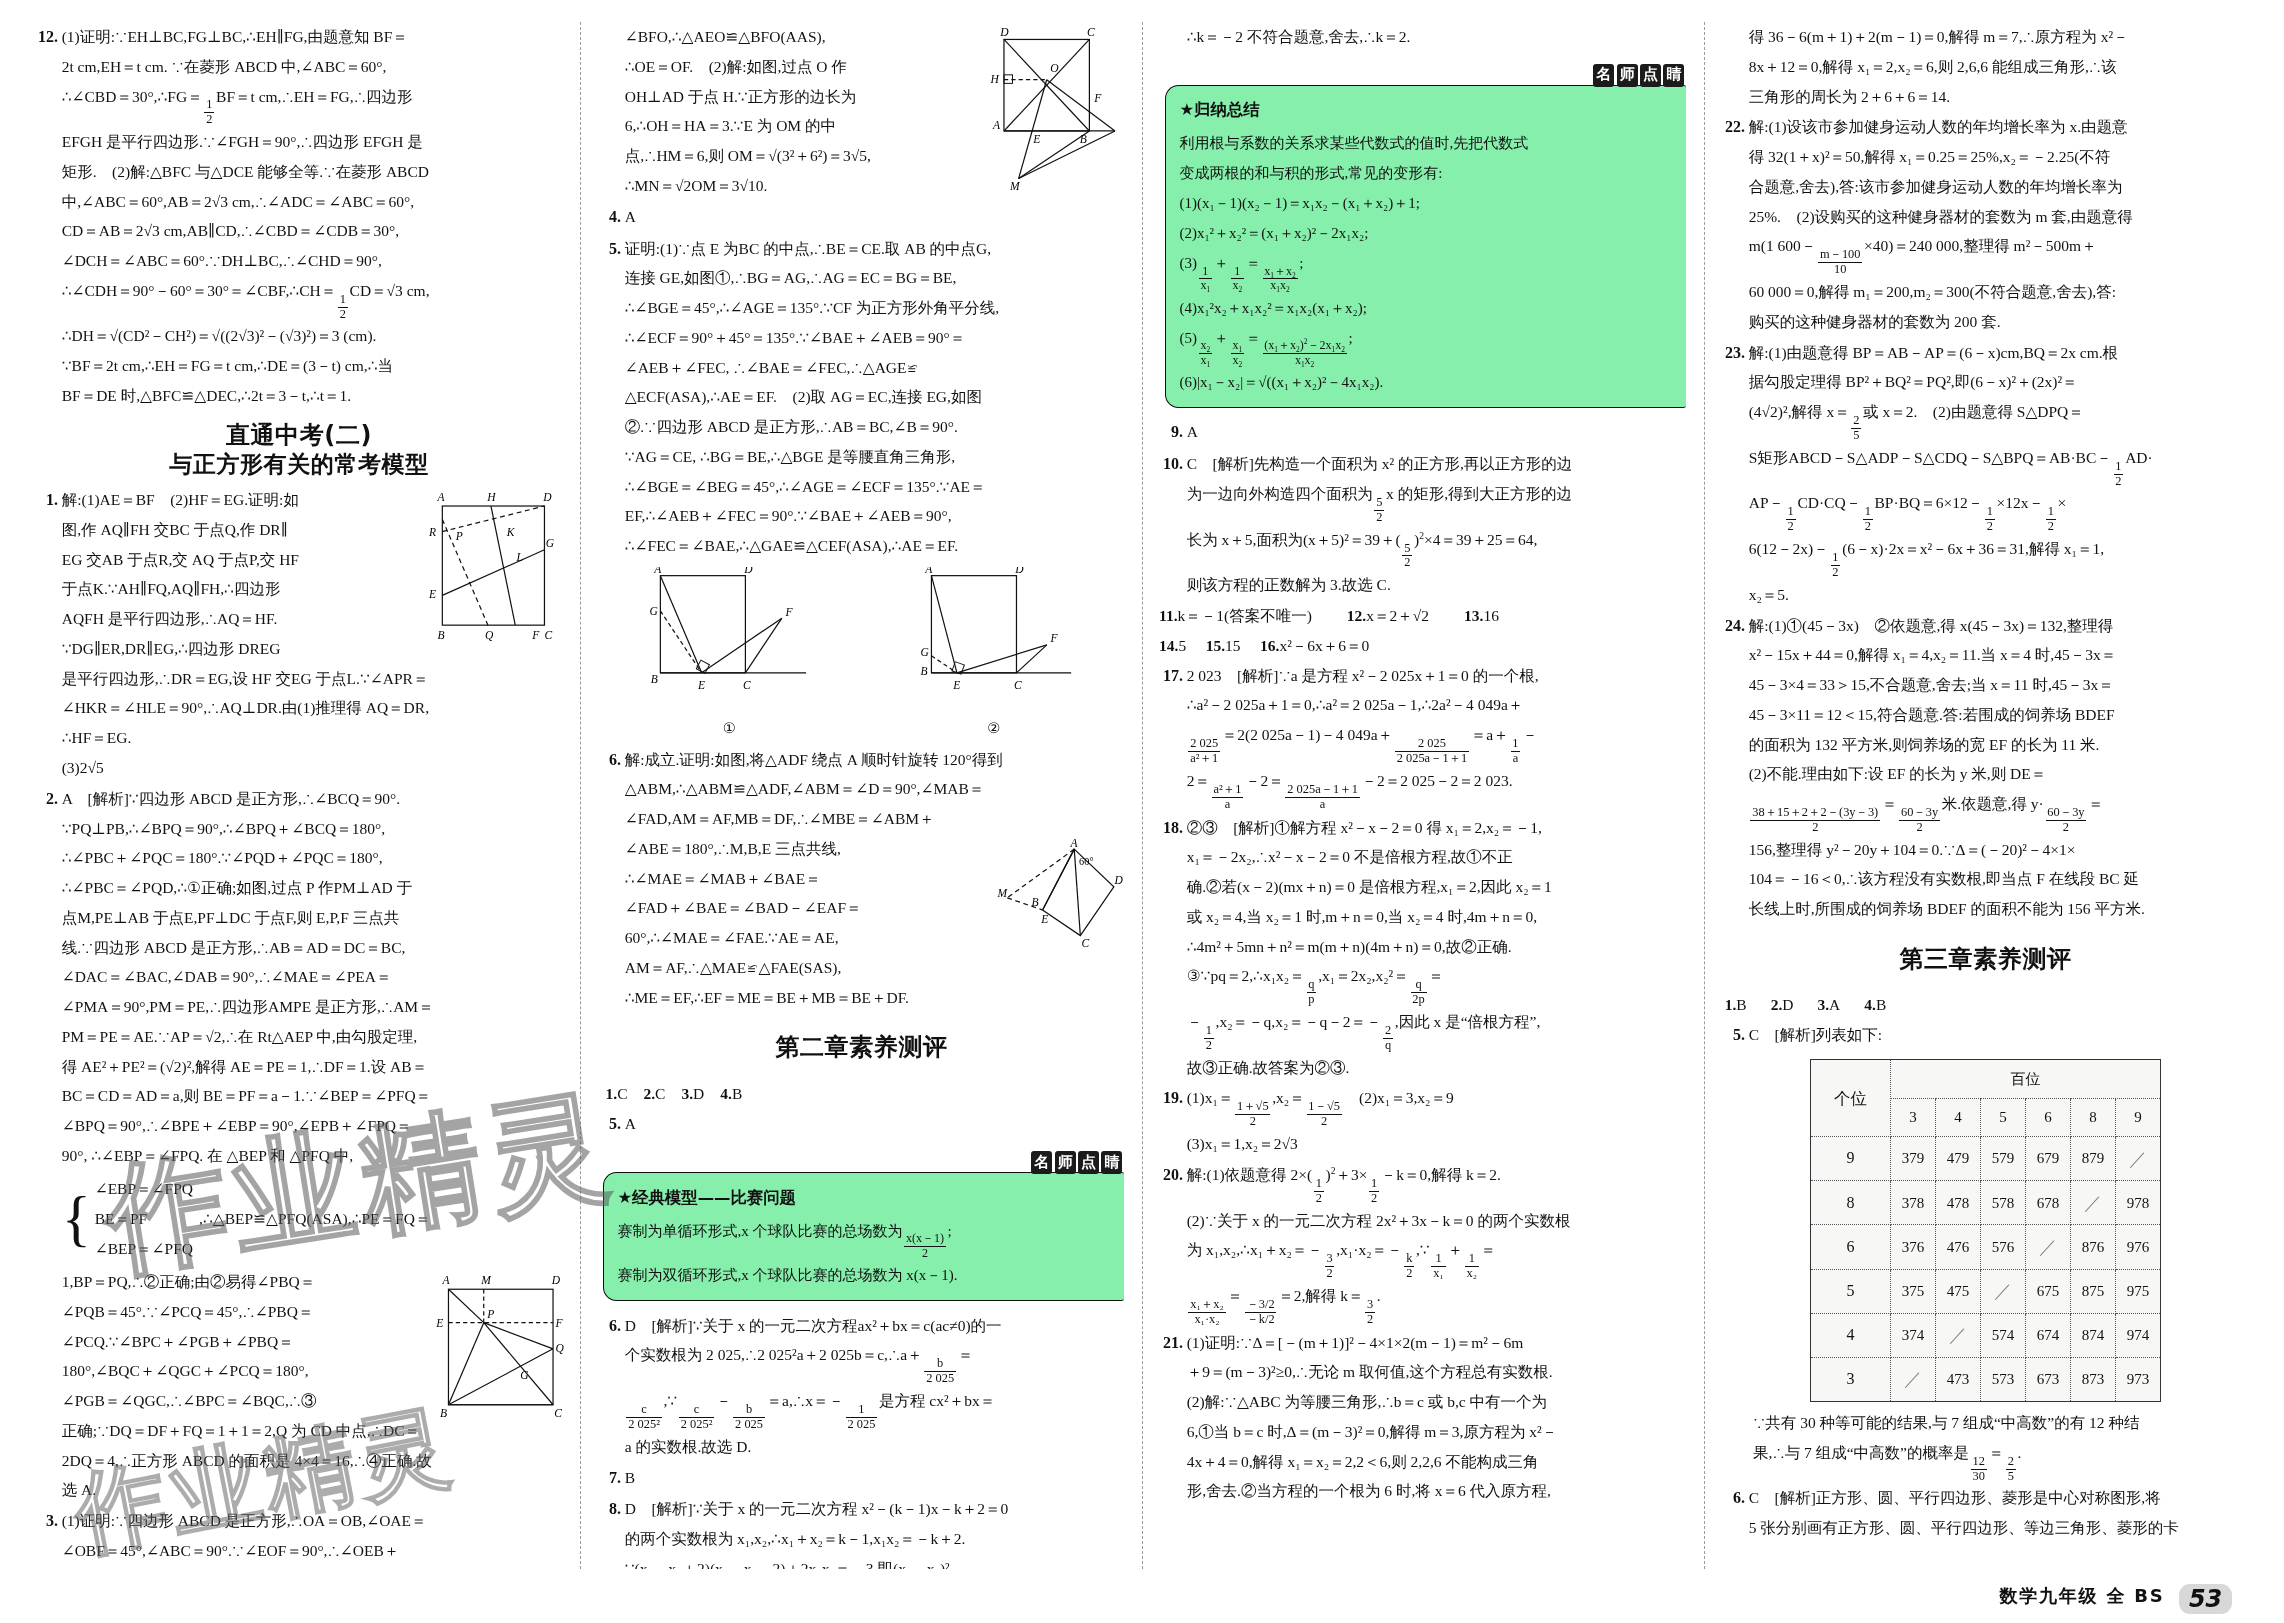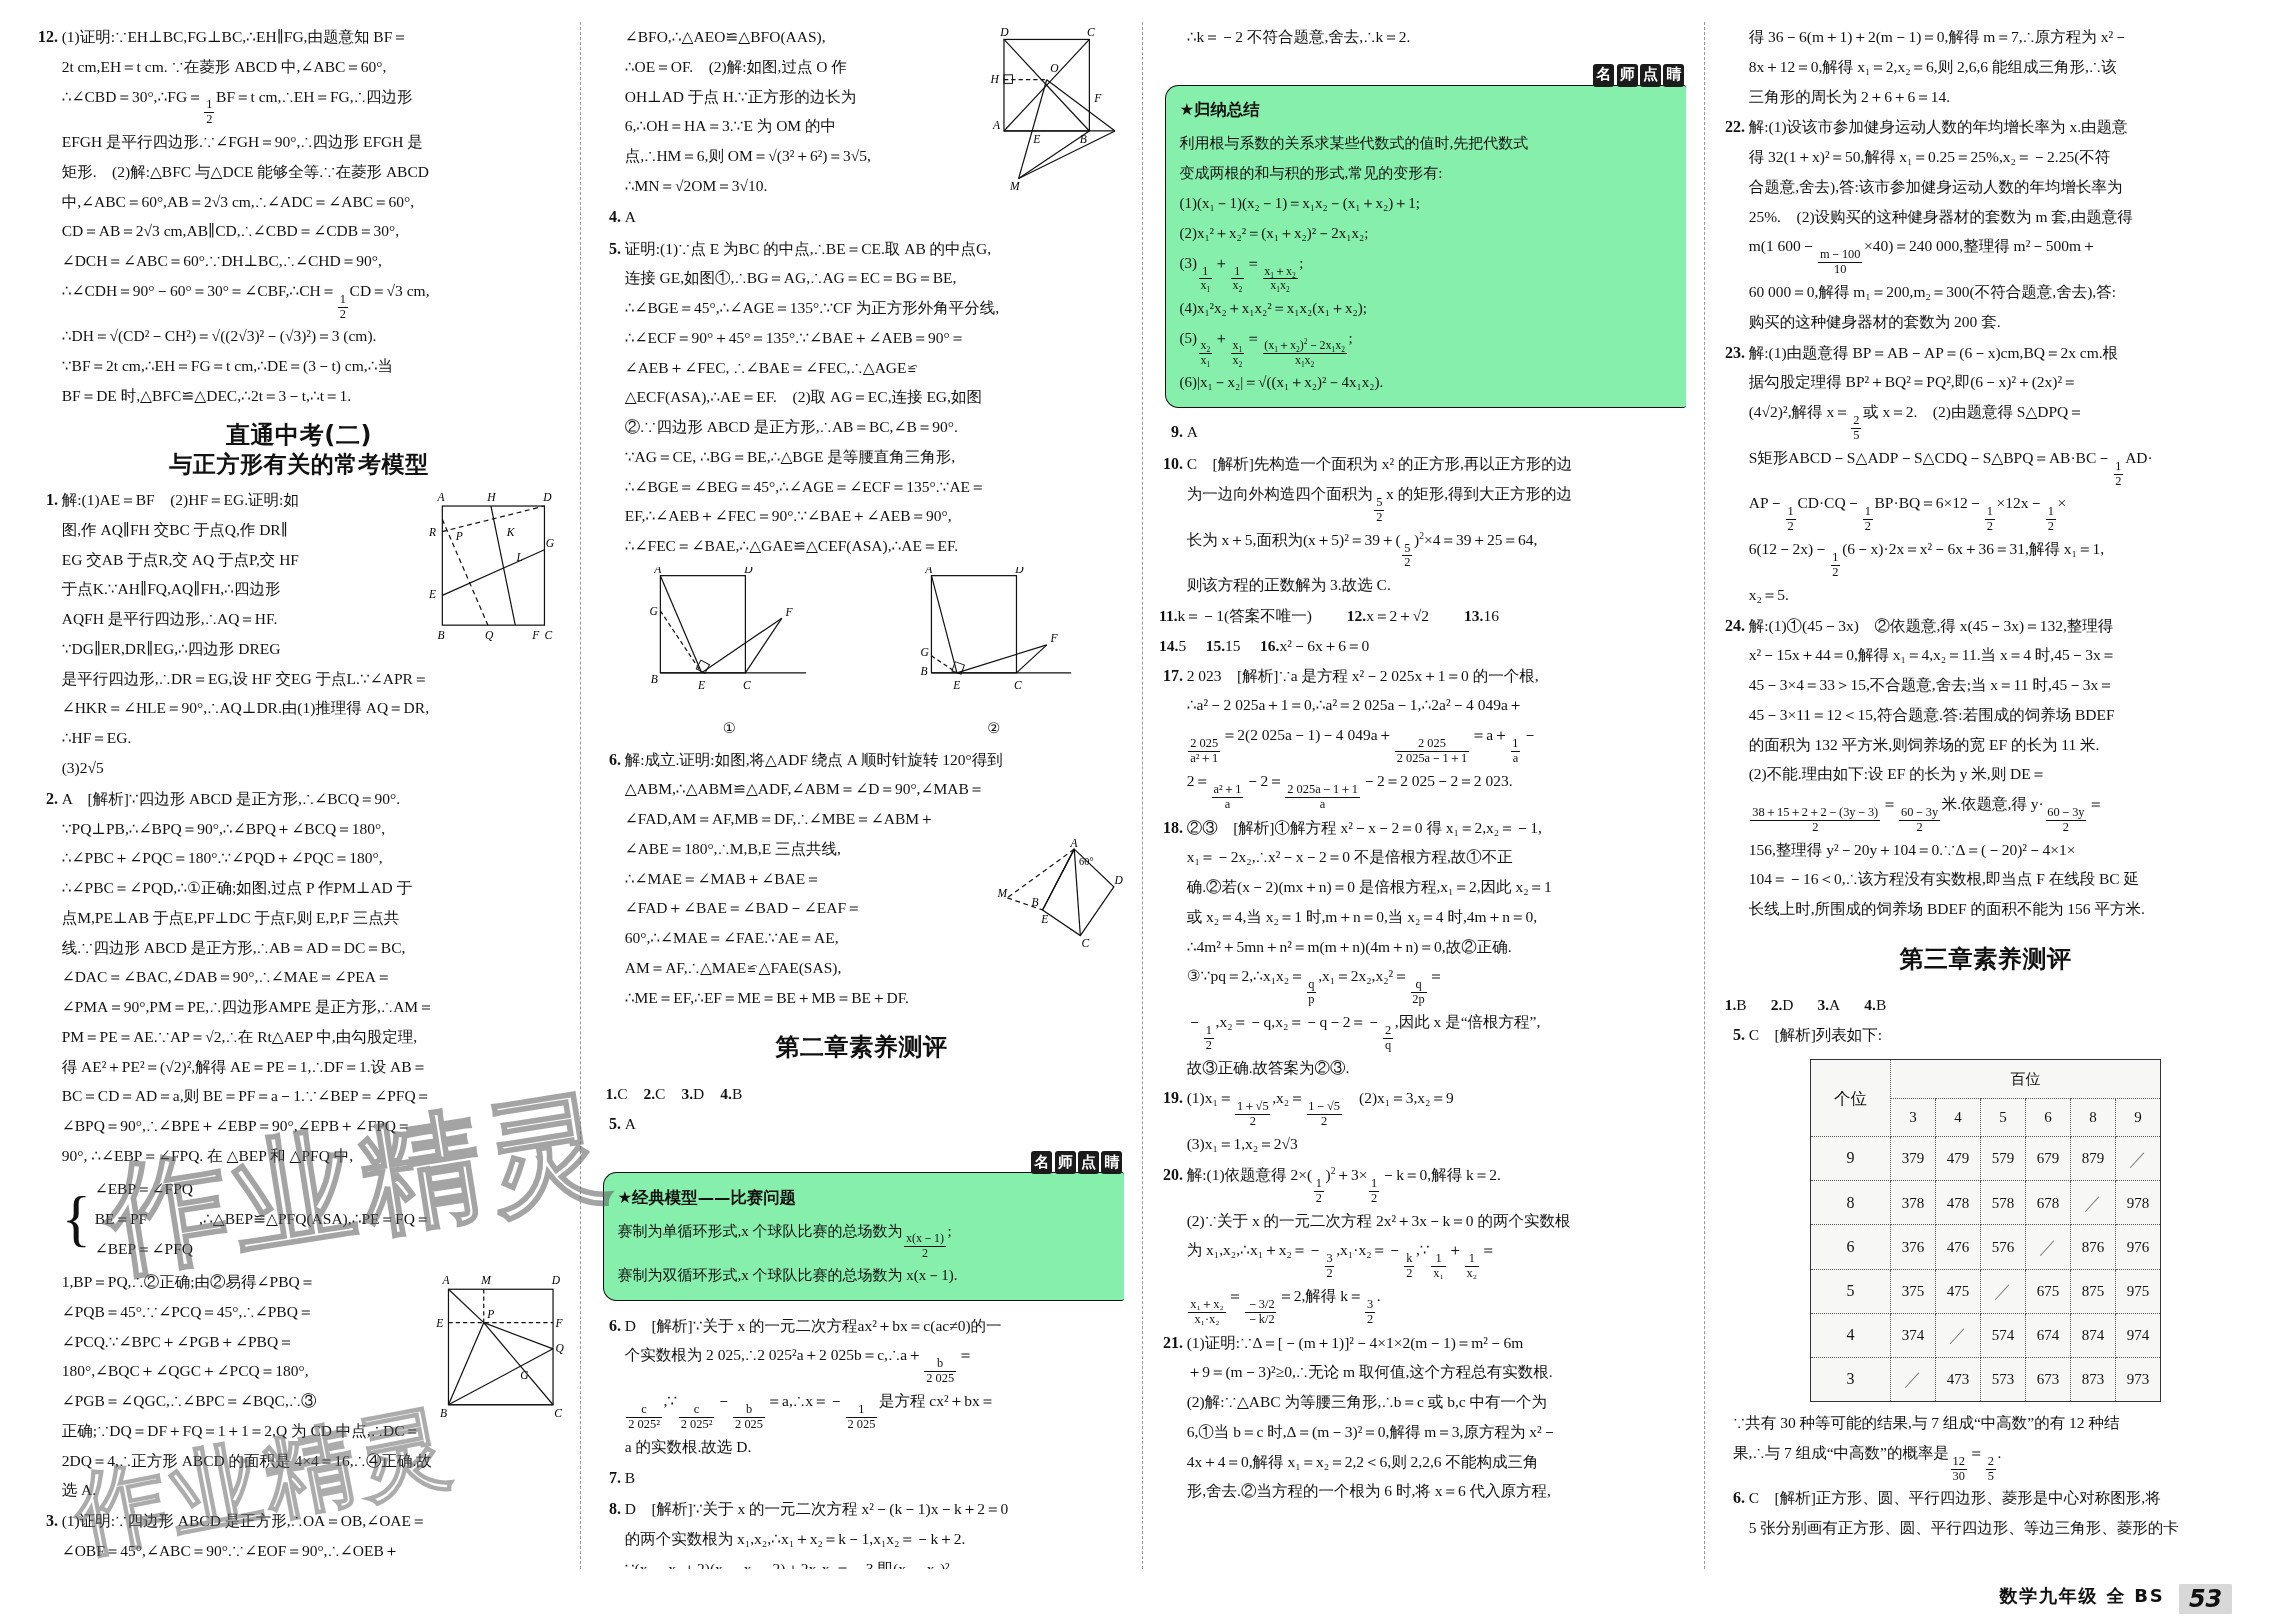--- a/index.html
+++ b/index.html
@@ -26,21 +26,21 @@
 
   
   .item{display:flex;align-items:flex-start;margin:0 0 1.2px 0;}
   .num{
     font-weight:bold;font-size:16px;
     min-width:24px;flex:0 0 auto;
     text-align:right;padding-right:3.7px;
     font-family:"Liberation Serif",serif;
   }
   .body{flex:1 1 auto;text-align:justify;text-justify:inter-ideograph;}
-  .ind{margin-left:12px;text-align:justify;}
+  .ind{margin-left:32px;text-align:justify;}
   sup{font-size:0.62em;line-height:0;vertical-align:super;}
   sub{font-size:0.62em;line-height:0;vertical-align:sub;}
 
   
   .frac{display:inline-flex;flex-direction:column;vertical-align:-0.55em;
         text-align:center;font-size:0.80em;line-height:1.12;margin:0 1.8px;}
   .frac .n{border-bottom:1px solid #111;padding:0 1.8px;}
   .frac .d{padding:0 1.8px;}
 
   
@@ -102,21 +102,21 @@
   
   .footer{
     position:absolute;left:0;right:0;bottom:9.7px;
     display:flex;justify-content:flex-end;align-items:flex-start;
     padding-right:52px;gap:14.6px;
     font-family:"DejaVu Sans","Liberation Sans",sans-serif;
   }
   .footer .ftxt{font-size:18px;font-weight:bold;letter-spacing:1.8px;}
   .footer .pg{
     font-size:24px;font-weight:bold;background:#d8d8d8;
-    padding:1.2px 9.7px;border-radius:1px;font-style:italic;
+    padding:1.2px 9.7px;border-radius:11px;font-style:italic;
   }
 
   
   .wm{
     position:absolute;left:104px;top:1102px;
     font-size:122px;font-weight:bold;
     font-family:"DejaVu Sans","Liberation Sans",sans-serif;
     color:transparent;-webkit-text-stroke:1.8px rgba(90,90,90,.55);
     transform:rotate(-9deg);letter-spacing:6px;
     pointer-events:none;z-index:5;white-space:nowrap;

